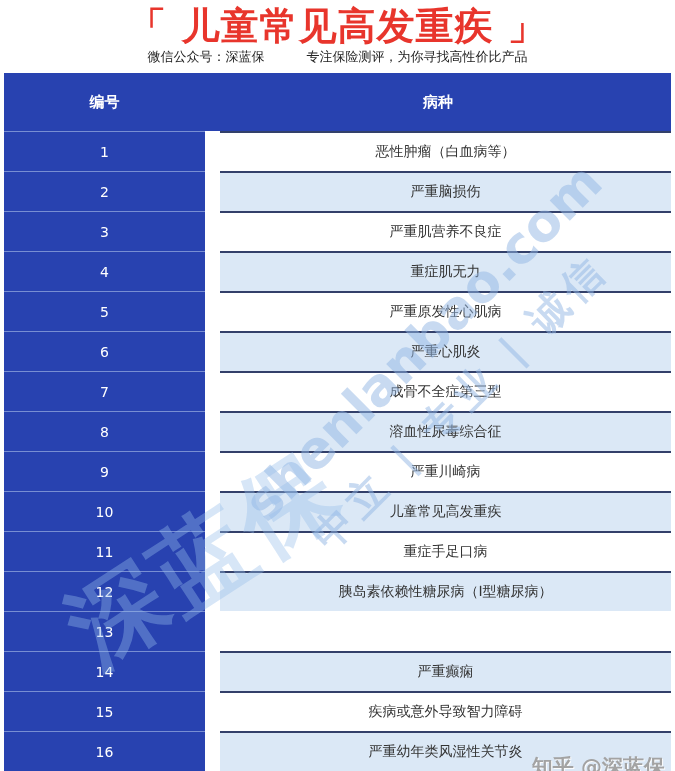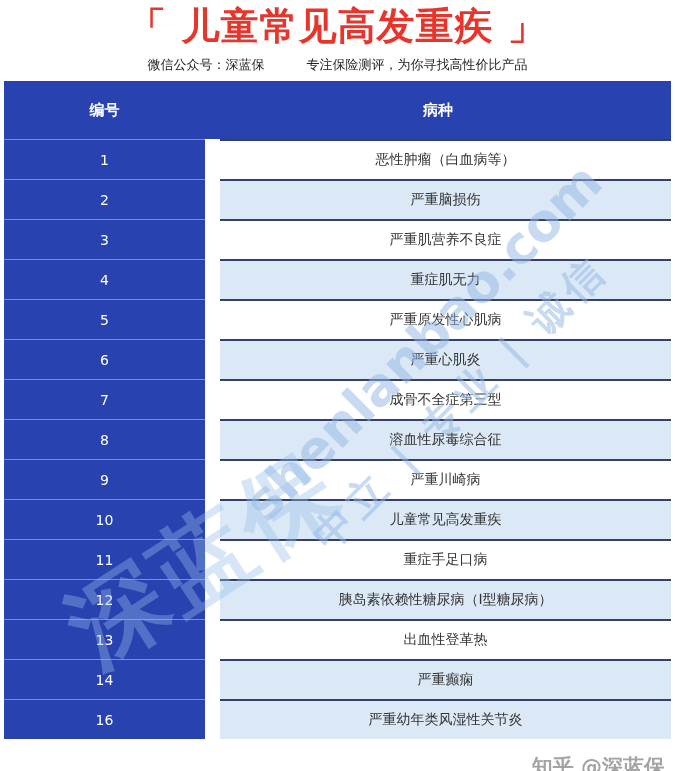--- a/index.html
+++ b/index.html
@@ -11,21 +11,21 @@
   }
   .page-title{
     margin:7px 0 0 0;
     text-align:center;
     font-size:38px;font-weight:bold;
     color:#e8352c;
     line-height:38px;
     letter-spacing:1px;
   }
   .subtitle{
-    margin-top:11px;
+    margin-top:3px;
     text-align:center;
     font-size:13px;color:#222222;
     line-height:18px;
   }
   .subtitle .sub-left{margin-right:42px;}
   .disease-table{
     margin:7px 4px 0 4px;
     position:relative;
   }
   .thead{
@@ -157,28 +157,31 @@
     <div class="cell disease">重症手足口病</div>
   </div>
 
   <div class="row alt">
     <div class="cell num">12</div>
     <div class="cell disease">胰岛素依赖性糖尿病（Ⅰ型糖尿病）</div>
   </div>
 
   <div class="row">
     <div class="cell num">13</div>
-    <div class="cell disease">出血性登革热</div>
   </div>
 
   <div class="row alt">
     <div class="cell num">14</div>
     <div class="cell disease">严重癫痫</div>
   </div>
 
+  <div class="row">
+    <div class="cell num">15</div>
+    <div class="cell disease">疾病或意外导致智力障碍</div>
+  </div>
 
   <div class="row alt">
     <div class="cell num">16</div>
     <div class="cell disease">严重幼年类风湿性关节炎</div>
   </div>
 </div>
 </div>
 
 <div class="wm wm-url">shenlanbao.com</div>
 <div class="wm wm-slogan">中立 | 专业 | 诚信</div>

